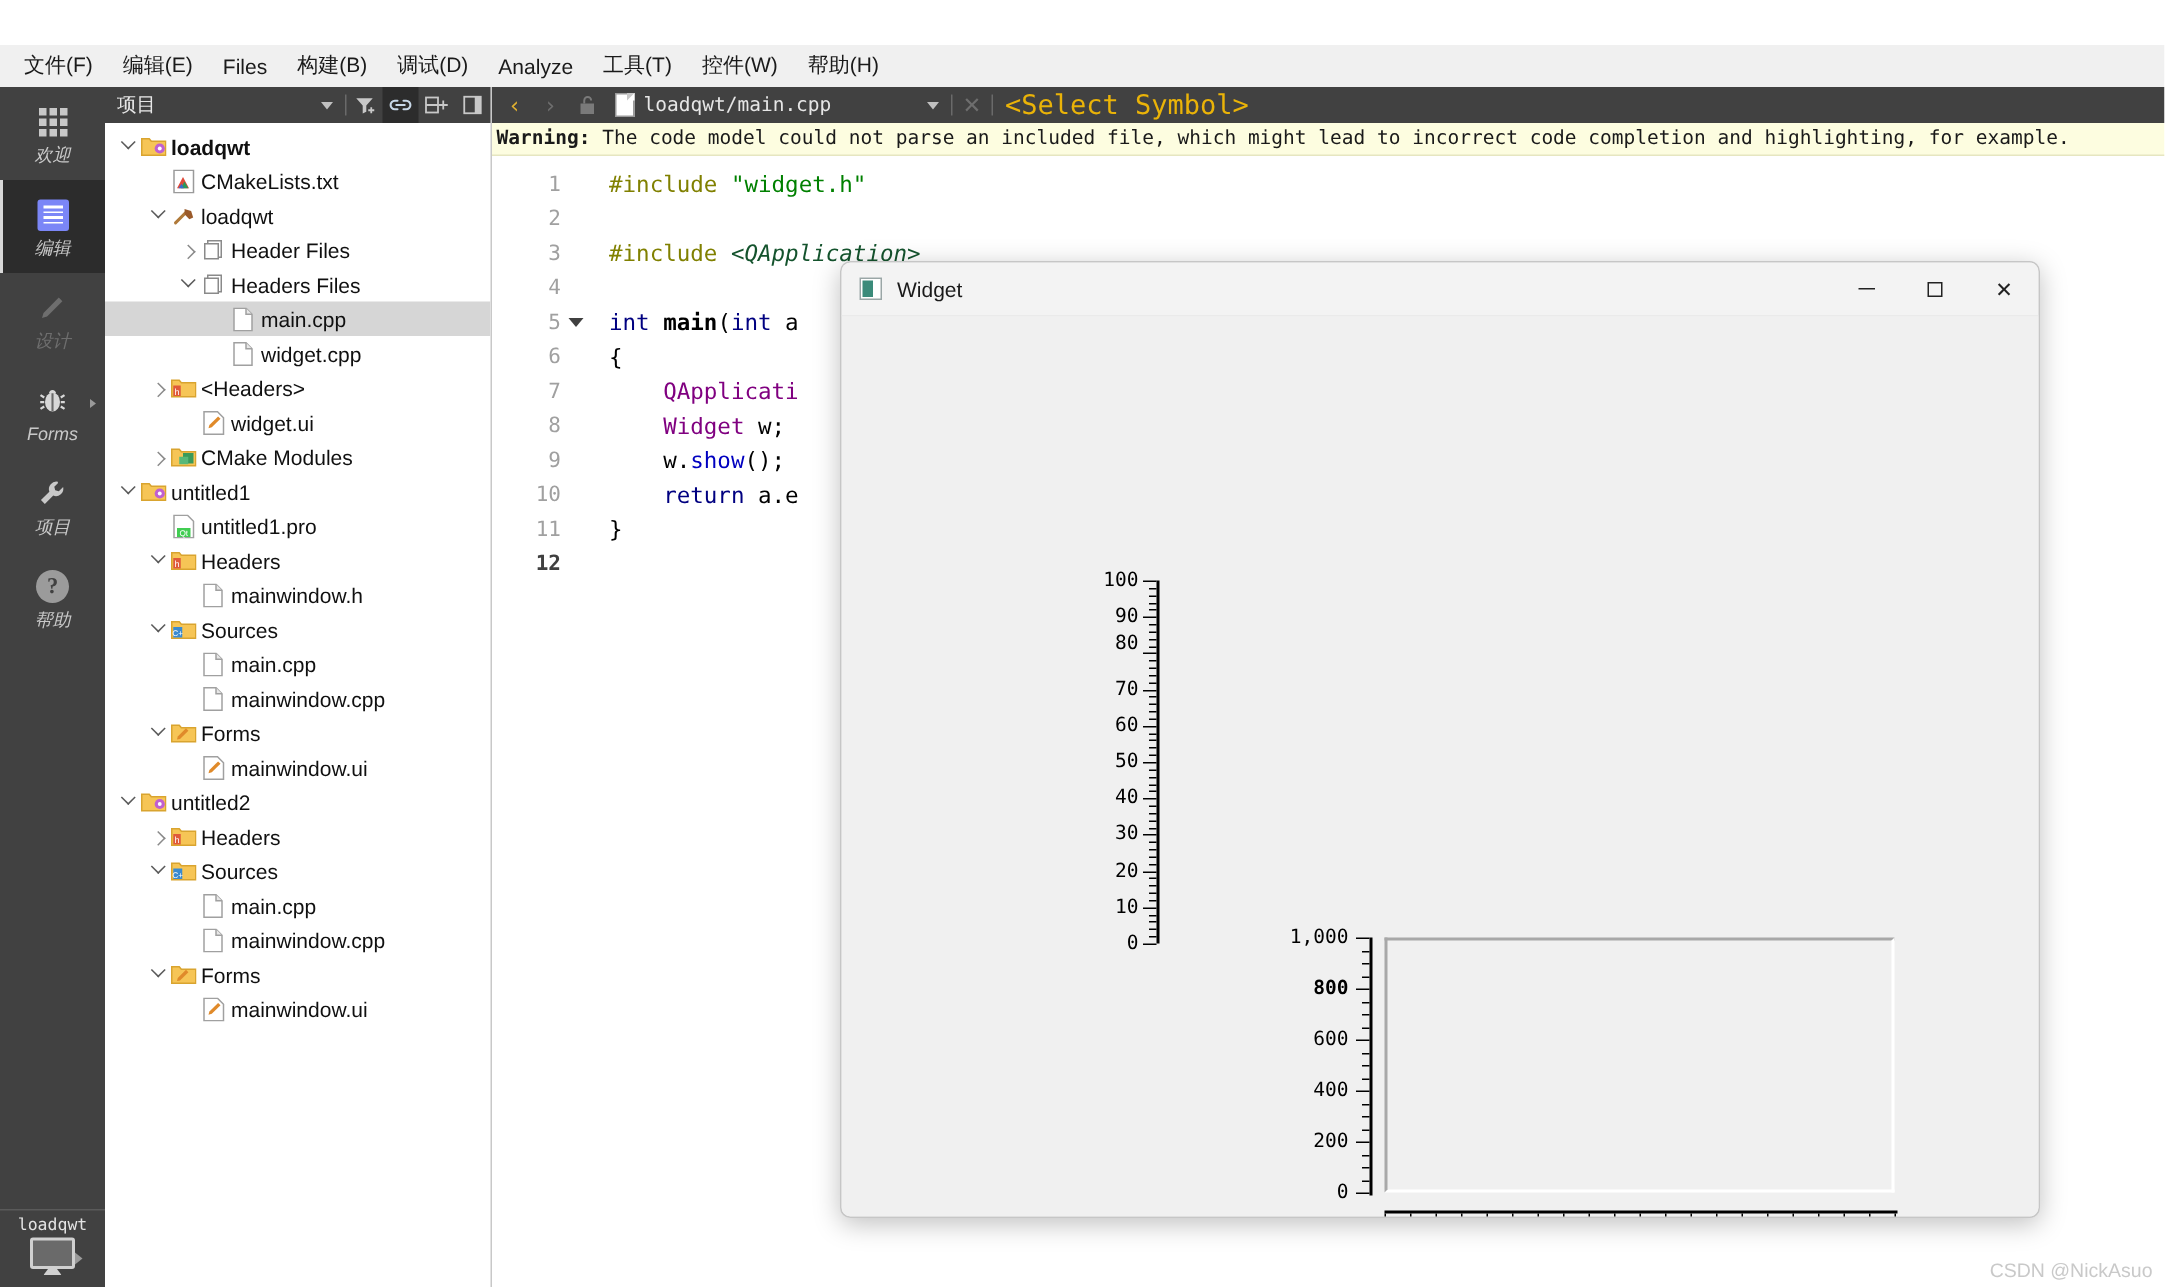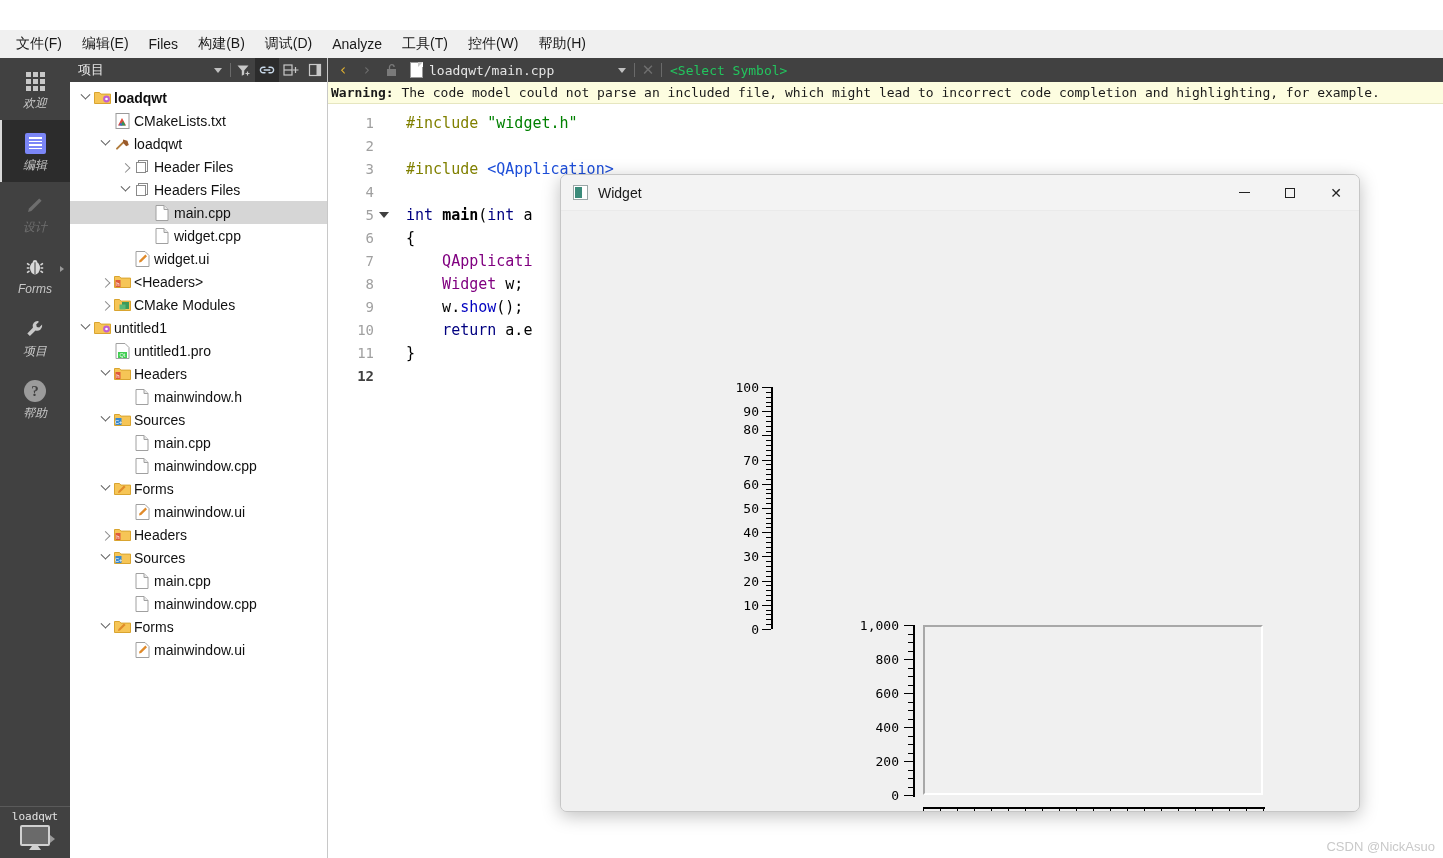--- a/index.html
+++ b/index.html
@@ -173,21 +173,21 @@
   }
   .file-icon-sm::after {
     content: ""; position: absolute; right: -1px; top: -1px;
     border-left: 5px solid #c8c8c8; border-bottom: 5px solid #fff;
   }
   .tabchev {
     border-left: 4.5px solid transparent; border-right: 4.5px solid transparent;
     border-top: 5px solid #c0c0c0; margin-left: auto;
   }
   .symbol {
-    color: #22c55e; font-size: 13px;
+    color: #eab308; font-size: 18px;
     font-family: "DejaVu Sans Mono", monospace; padding-left: 6px;
   }
 
   .warnbar {
     height: 22px; background: #fdfde0; border-bottom: 1px solid #e6e6c0;
     display: flex; align-items: center; padding-left: 3px;
     font-family: "DejaVu Sans Mono", monospace; font-size: 13px; color: #1a1a1a;
   }
   .warnbar b { font-weight: bold; }
 
@@ -202,21 +202,21 @@
   }
   .lnum.cur { color: #404040; font-weight: bold; }
   .fold { width: 20px; display: flex; align-items: center; justify-content: center; flex: none; }
   .fold .tri {
     border-left: 5px solid transparent; border-right: 5px solid transparent;
     border-top: 6px solid #404040;
   }
   .ctext { padding-left: 12px; white-space: pre; }
   .k-pre { color: #808000; }
   .k-str { color: #008000; }
-  .k-inc { color: #1d4ed8; }
+  .k-inc { color: #14532d; font-style: italic; }
   .k-type { color: #800080; }
   .k-fn { color: #000000; font-weight: bold; }
   .k-kw { color: #000080; }
   .k-plain { color: #000000; }
   .k-blue { color: #0000c0; }
 
   
   .dialog {
     position: absolute; left: 560px; top: 174px; width: 800px; height: 638px;
     background: #f0f0f0;
@@ -472,42 +472,42 @@
         <div class="row" style="padding-left: 68px;">
           <span class="tw"></span>
           <span class="ic">
             <svg width="14" height="16" viewBox="0 0 14 16">
               <path d="M1 0.5h8l4 4v11H1z" fill="#fff" stroke="#a0a0a0"></path>
               <path d="M9 0.5v4h4" fill="#e8e8e8" stroke="#a0a0a0"></path>
             </svg>
           </span>
           <span class="lbl">widget.cpp</span>
         </div>
+        <div class="row" style="padding-left: 28px;">
+          <span class="tw">
+            <i class="chev-r"></i>
+          </span>
+          <span class="ic">
+            <svg width="17" height="15" viewBox="0 0 17 15">
+              <path d="M0.5 2.5h5l1.4 1.6h9.6v9.4H0.5z" fill="#f6c556" stroke="#d9a42f"></path>
+              <rect x="1.5" y="6" width="5" height="7" fill="#e05a3a"></rect>
+              <text x="4" y="12" font-size="6" fill="#fff" text-anchor="middle" font-family="sans-serif">h</text>
+            </svg>
+          </span>
+          <span class="lbl">&lt;Headers&gt;</span>
+        </div>
         <div class="row" style="padding-left: 48px;">
           <span class="tw"></span>
           <span class="ic">
             <svg width="15" height="16" viewBox="0 0 15 16">
               <path d="M1 0.5h9l4 4v11H1z" fill="#fff" stroke="#a0a0a0"></path>
               <path d="M4 11.5l.6-2.2L10.4 3.6l1.6 1.6-5.8 5.7z" fill="#e08a2a"></path>
             </svg>
           </span>
           <span class="lbl">widget.ui</span>
-        </div>
-        <div class="row" style="padding-left: 28px;">
-          <span class="tw">
-            <i class="chev-r"></i>
-          </span>
-          <span class="ic">
-            <svg width="17" height="15" viewBox="0 0 17 15">
-              <path d="M0.5 2.5h5l1.4 1.6h9.6v9.4H0.5z" fill="#f6c556" stroke="#d9a42f"></path>
-              <rect x="1.5" y="6" width="5" height="7" fill="#e05a3a"></rect>
-              <text x="4" y="12" font-size="6" fill="#fff" text-anchor="middle" font-family="sans-serif">h</text>
-            </svg>
-          </span>
-          <span class="lbl">&lt;Headers&gt;</span>
         </div>
         <div class="row" style="padding-left: 28px;">
           <span class="tw">
             <i class="chev-r"></i>
           </span>
           <span class="ic">
             <svg width="17" height="15" viewBox="0 0 17 15">
               <path d="M0.5 2.5h5l1.4 1.6h9.6v9.4H0.5z" fill="#f6c556" stroke="#d9a42f"></path>
               <rect x="8" y="5" width="7" height="7" fill="#3a9a5a"></rect>
               <rect x="5.5" y="7.5" width="6" height="5" fill="#58b878"></rect>
@@ -609,20 +609,33 @@
         </div>
         <div class="row" style="padding-left: 48px;">
           <span class="tw"></span>
           <span class="ic">
             <svg width="15" height="16" viewBox="0 0 15 16">
               <path d="M1 0.5h9l4 4v11H1z" fill="#fff" stroke="#a0a0a0"></path>
               <path d="M4 11.5l.6-2.2L10.4 3.6l1.6 1.6-5.8 5.7z" fill="#e08a2a"></path>
             </svg>
           </span>
           <span class="lbl">mainwindow.ui</span>
+        </div>
+        <div class="row" style="padding-left: 8px;">
+          <span class="tw">
+            <i class="chev-d"></i>
+          </span>
+          <span class="ic">
+            <svg width="17" height="15" viewBox="0 0 17 15">
+              <path d="M0.5 2.5h5l1.4 1.6h9.6v9.4H0.5z" fill="#f6c556" stroke="#d9a42f"></path>
+              <circle cx="12.5" cy="9" r="3.4" fill="#c060d0"></circle>
+              <circle cx="12.5" cy="9" r="1.3" fill="#fff"></circle>
+            </svg>
+          </span>
+          <span class="lbl">untitled2</span>
         </div>
         <div class="row" style="padding-left: 28px;">
           <span class="tw">
             <i class="chev-r"></i>
           </span>
           <span class="ic">
             <svg width="17" height="15" viewBox="0 0 17 15">
               <path d="M0.5 2.5h5l1.4 1.6h9.6v9.4H0.5z" fill="#f6c556" stroke="#d9a42f"></path>
               <rect x="1.5" y="6" width="5" height="7" fill="#e05a3a"></rect>
               <text x="4" y="12" font-size="6" fill="#fff" text-anchor="middle" font-family="sans-serif">h</text>
@@ -885,21 +898,21 @@
           <div class="ax-tick" style="left: 57px; top: 12.5px; width: 5px; height: 1px;"></div>
           <div class="ax-tick" style="left: 53px; top: 174px; width: 9px; height: 1px;"></div>
           <div class="ax-lab" style="right: 352px; top: 174px; transform: translateY(-50%); text-align: right;">0</div>
           <div class="ax-tick" style="left: 53px; top: 140px; width: 9px; height: 1px;"></div>
           <div class="ax-lab" style="right: 352px; top: 140px; transform: translateY(-50%); text-align: right;">200</div>
           <div class="ax-tick" style="left: 53px; top: 106px; width: 9px; height: 1px;"></div>
           <div class="ax-lab" style="right: 352px; top: 106px; transform: translateY(-50%); text-align: right;">400</div>
           <div class="ax-tick" style="left: 53px; top: 72px; width: 9px; height: 1px;"></div>
           <div class="ax-lab" style="right: 352px; top: 72px; transform: translateY(-50%); text-align: right;">600</div>
           <div class="ax-tick" style="left: 53px; top: 38px; width: 9px; height: 1px;"></div>
-          <div class="ax-lab" style="right: 352px; top: 38px; transform: translateY(-50%); text-align: center;">800</div>
+          <div class="ax-lab" style="right: 352px; top: 38px; transform: translateY(-50%); text-align: center; font-weight: bold;">800</div>
           <div class="ax-tick" style="left: 53px; top: 4px; width: 9px; height: 1px;"></div>
           <div class="ax-lab" style="right: 352px; top: 4px; transform: translateY(-50%); text-align: right;">1,000</div>
           <div class="ax-tick" style="left: 89px; top: 188px; width: 1px; height: 5px;"></div>
           <div class="ax-tick" style="left: 106px; top: 188px; width: 1px; height: 5px;"></div>
           <div class="ax-tick" style="left: 123px; top: 188px; width: 1px; height: 5px;"></div>
           <div class="ax-tick" style="left: 157px; top: 188px; width: 1px; height: 5px;"></div>
           <div class="ax-tick" style="left: 174px; top: 188px; width: 1px; height: 5px;"></div>
           <div class="ax-tick" style="left: 191px; top: 188px; width: 1px; height: 5px;"></div>
           <div class="ax-tick" style="left: 225px; top: 188px; width: 1px; height: 5px;"></div>
           <div class="ax-tick" style="left: 242px; top: 188px; width: 1px; height: 5px;"></div>

